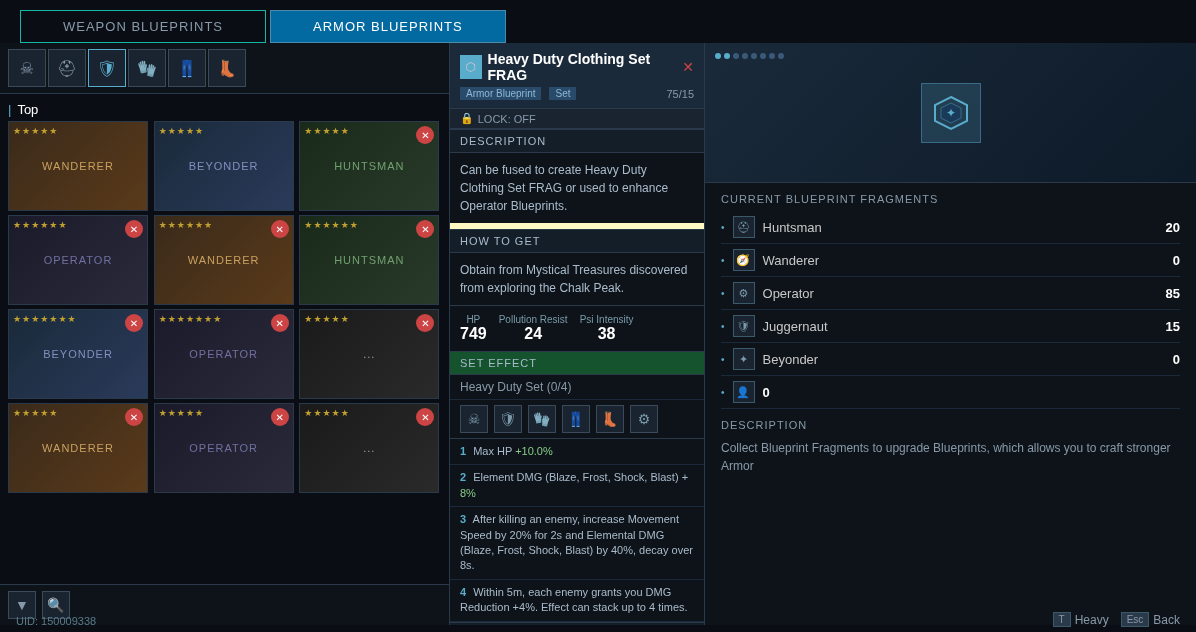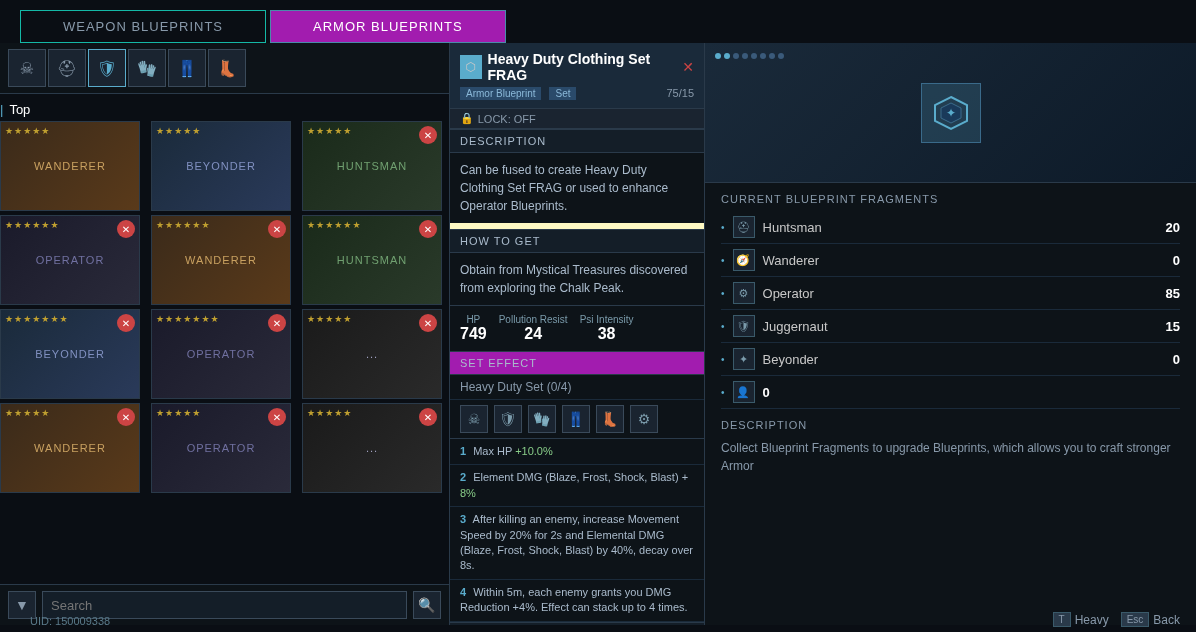--- a/index.html
+++ b/index.html
@@ -27,21 +27,21 @@
       padding: 8px 42px;
       font-size: 13px;
       letter-spacing: 1px;
       text-transform: uppercase;
       cursor: pointer;
       border: 1px solid #14b8a6;
       color: #8899aa;
       background: transparent;
     }
     .tab.active {
-      background: #a21caf;
+      background: #0369a1;
       border-color: #4a8aaa;
       color: #ffffff;
     }
 
     
     .main-layout {
       display: flex;
       height: calc(100% - 50px);
     }
 
@@ -75,21 +75,21 @@
     }
     .filter-icon.active {
       border-color: #5aaccc;
       color: #5aaccc;
     }
 
     
     .grid-area {
       flex: 1;
       overflow-y: auto;
-      padding: 4px 0;
+      padding: 4px 8px;
     }
     .section-label {
       color: #ffffff;
       font-size: 13px;
       padding: 4px 0;
       display: flex;
       align-items: center;
       gap: 6px;
     }
     .section-label::before {
@@ -224,20 +224,21 @@
       justify-content: center;
       font-size: 12px;
     }
     .detail-title {
       font-size: 14px;
       color: #ffffff;
       font-weight: bold;
     }
     .detail-subtitle-row {
       display: flex;
+      align-items: center;
       gap: 8px;
       font-size: 11px;
     }
     .detail-tag {
       background: #2a4a6a;
       color: #8ab8d8;
       padding: 1px 6px;
       font-size: 10px;
     }
     .detail-id {
@@ -296,21 +297,21 @@
     .stat-block {
       display: flex;
       flex-direction: column;
       align-items: center;
       gap: 0;
     }
     .stat-label { font-size: 10px; color: #7a9aaa; }
     .stat-value { font-size: 16px; color: #ffffff; font-weight: bold; text-align: center; }
 
     .set-effect-header {
-      background: #a21caf;
+      background: #14532d;
       padding: 5px 10px;
       font-size: 11px;
       letter-spacing: 1px;
       color: #aabbcc;
       border-bottom: 1px solid #2a3a4a;
       text-transform: uppercase;
     }
     .set-name {
       padding: 5px 10px;
       font-size: 12px;
@@ -455,21 +456,21 @@
       right: 0;
       display: flex;
       gap: 12px;
       padding: 5px 16px;
       font-size: 12px;
       color: #8899aa;
     }
     .uid-bar {
       position: absolute;
       bottom: 0;
-      left: 14px;
+      left: 0;
       padding: 5px 16px;
       font-size: 11px;
       color: #5a7a8a;
     }
     .bottom-action {
       display: flex;
       align-items: center;
       gap: 4px;
       cursor: pointer;
     }
@@ -643,21 +644,20 @@
               <span class="star">★</span>
               <span class="star">★</span>
             </div>
           <div class="item-badge badge-x">✕</div>
         </div>
       </div>
     </div>
 
     <div class="search-row">
       <div class="filter-btn">▼</div>
-      <input class="search-input" type="text" placeholder="Search" style="">
       <div class="search-btn">🔍</div>
     </div>
   </div>
 
   <div class="detail-panel">
 
     <div class="detail-header">
       <div class="detail-title-row">
         <div class="detail-icon">⬡</div>
         <div class="detail-title">Heavy Duty Clothing Set FRAG</div>

